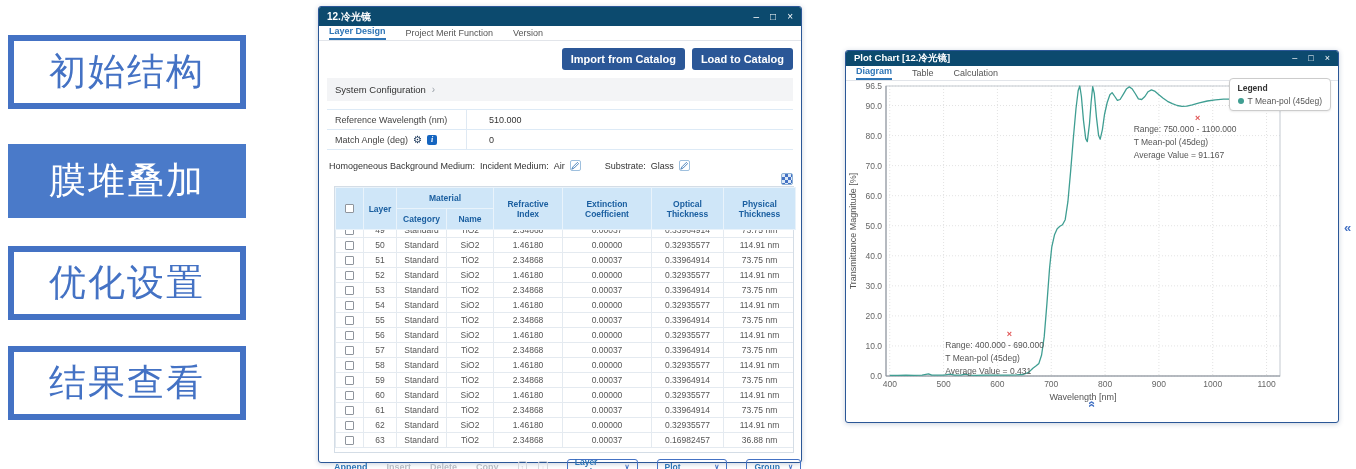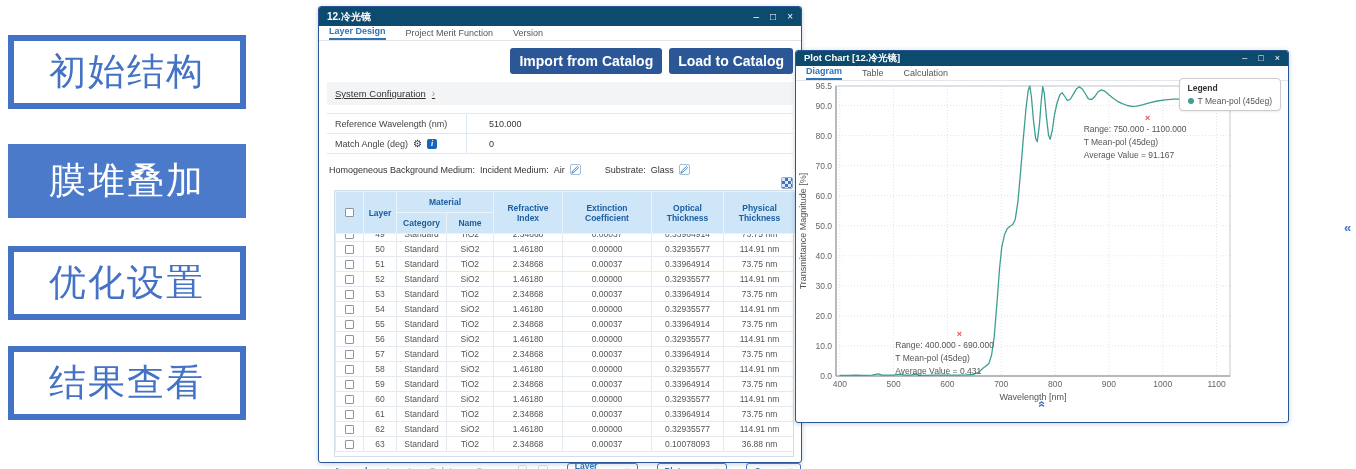--- a/index.html
+++ b/index.html
@@ -24,24 +24,24 @@
   .win-controls span { cursor:default; line-height:19px; }
   .tabbar { display:flex; gap:20px; padding:0 10px; height:15px; align-items:flex-end;
             border-bottom:1px solid #e2e5ea; font-size:9px; }
   .tab { color:#555; padding-bottom:2px; }
   .tab.active { color:#2e75b6; border-bottom:2px solid #2e75b6; font-weight:bold; }
 
   
   #design-win { left:318px; top:6px; width:484px; height:457px; }
   .btn-row { display:flex; justify-content:flex-end; gap:7px; margin:7px 8px 0; }
   .btn-primary { background:#2b5797; color:#fff; border:none; border-radius:3px;
-                 font-size:14px; font-weight:bold; padding:5px 9px;
+                 font-size:11px; font-weight:bold; padding:5px 9px;
                  font-family:inherit; }
   .section-bar { margin:8px 8px 0; background:#f3f4f6; color:#333; font-size:9.5px;
-                 padding:6px 8px; display:flex; align-items:flex-start; gap:6px;text-decoration:underline; }
+                 padding:6px 8px; display:flex; align-items:flex-start; gap:6px; }
   .section-bar .chev { color:#9aa0a8; font-size:10px; }
   .settings { margin:8px 8px 0; border-bottom:1px solid #ddeaf6; }
   .settings-row { display:flex; align-items:center; height:20px;
                   border-top:1px solid #ddeaf6; font-size:9px; color:#444; }
   .settings-label { width:140px; padding-left:8px; border-right:1px solid #dfe9f3;
                     height:100%; display:flex; align-items:center; gap:5px; }
   .settings-value { padding-left:22px; color:#333; }
   .gear { color:#0f2d52; font-size:10px; }
   .info-badge { width:10px; height:10px; background:#1565c0; color:#fff;
                 border-radius:2px; font-size:8px; font-style:italic; font-weight:bold;
@@ -77,21 +77,21 @@
   .tool-link.disabled { color:#b6bcc4; }
   .mini-btn { width:12px; height:12px; border:1px solid #d4d8de; border-radius:2px;
               color:#c3c8cf; font-size:7px; display:inline-flex; align-items:center;
               justify-content:center; }
   .dropdown { border:1px solid #4472c4; color:#2e75b6; border-radius:3px; height:16px;
               padding:0 7px; display:inline-flex; align-items:center;
               justify-content:space-between; font-weight:bold; font-size:8.5px; }
   .dd-chev { font-size:7px; margin-left:8px; color:#4472c4; }
 
   
-  #plot-win { left:795px; top:50px; width:494px; height:373px; }
+  #plot-win { left:845px; top:50px; width:494px; height:373px; }
   #plot-win .titlebar { height:15px; font-size:9.5px; }
   #plot-win .win-controls { font-size:9px; }
   #plot-win .win-controls span { line-height:15px; }
   #plot-win .tabbar { height:15px; }
   .chart-area { position:relative; height:330px; }
   #chart-svg { display:block; }
   .legend-box { position:absolute; top:-3px; right:7px; background:#fff;
                 border:1px solid #ccc; border-radius:4px; padding:4px 8px;
                 font-size:8.5px; box-shadow:0 1px 2px rgba(0,0,0,.08); }
   .legend-title { font-weight:bold; color:#333; margin-bottom:3px; }
@@ -400,21 +400,21 @@
             </tr>
             <tr>
               <td>
                 <div class="cb"></div>
               </td>
               <td>63</td>
               <td>Standard</td>
               <td>TiO2</td>
               <td>2.34868</td>
               <td>0.00037</td>
-              <td>0.10078093</td>
+              <td>0.16982457</td>
               <td>36.88 nm</td>
             </tr>
           </tbody>
       </table>
     </div>
   </div>
 
   <div class="design-toolbar">
     <span class="tool-link enabled">Append</span>
     <span class="tool-link disabled">Insert</span>

